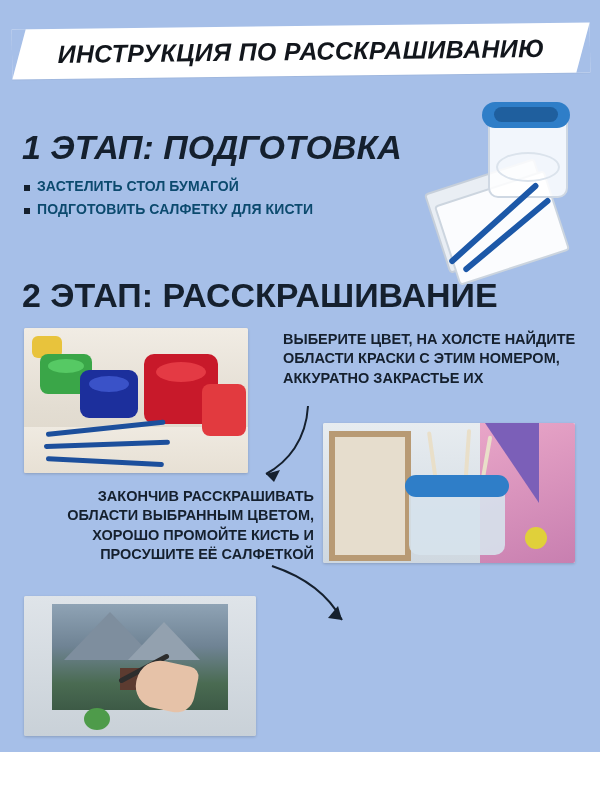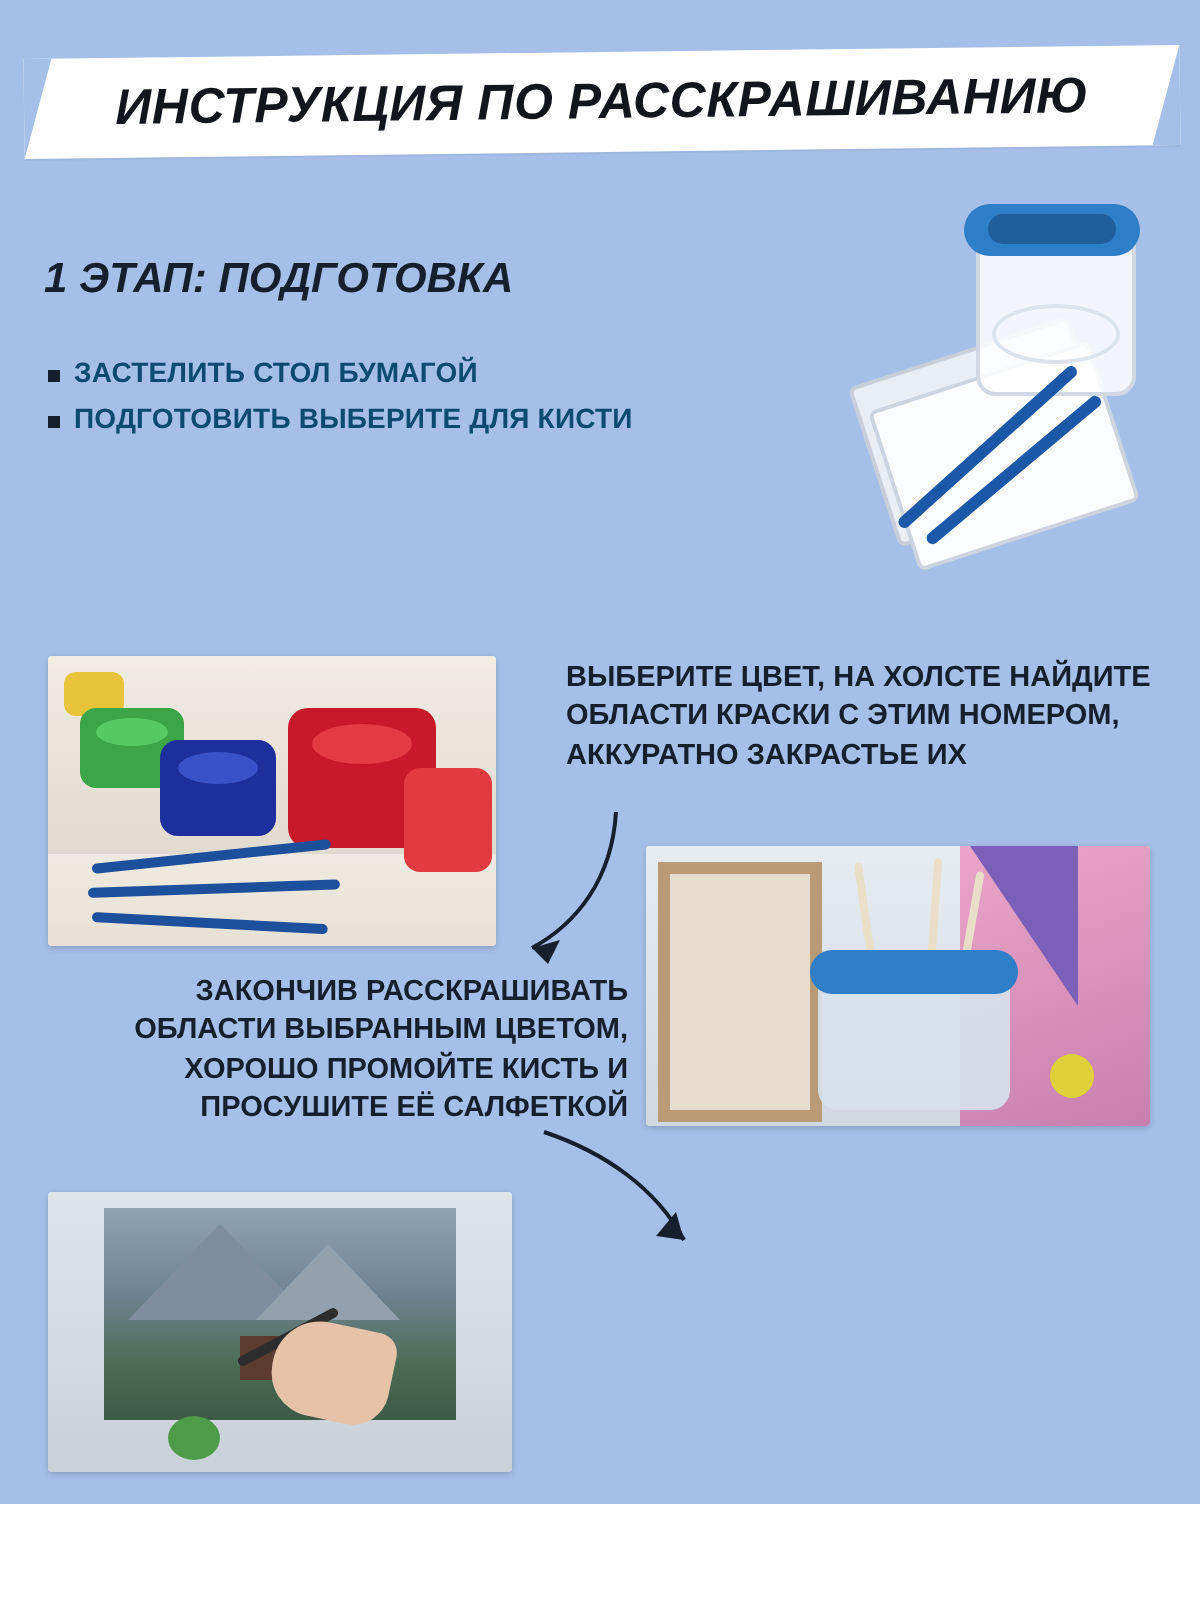--- a/index.html
+++ b/index.html
@@ -60,21 +60,21 @@
     font-weight: bold;
     font-style: italic;
     color: #12161c;
     letter-spacing: 0.3px;
     white-space: nowrap;
   }
 
   
   .section-head {
     position: absolute;
-    font-size: 21px;
+    font-size: 34px;
     font-weight: bold;
     font-style: italic;
     color: #15202e;
     white-space: nowrap;
   }
   #stage1-head { left: 22px; top: 128px; }
   #stage2-head { left: 22px; top: 276px; font-style: normal; }
 
   
   .bullets {
@@ -237,35 +237,36 @@
 
   <div class="section-head" id="stage1-head">1 ЭТАП: ПОДГОТОВКА</div>
 
   <div class="bullets">
     <div class="bullet-row">
       <span class="bullet-sq"></span>
       <span class="bullet-txt">ЗАСТЕЛИТЬ СТОЛ БУМАГОЙ</span>
     </div>
     <div class="bullet-row">
       <span class="bullet-sq"></span>
-      <span class="bullet-txt">ПОДГОТОВИТЬ ВЫБЕРИТЕ ДЛЯ КИСТИ</span>
+      <span class="bullet-txt">ПОДГОТОВИТЬ САЛФЕТКУ ДЛЯ КИСТИ</span>
     </div>
   </div>
 
   <div class="topill">
     <div class="pal"></div>
     <div class="pal2"></div>
     <div class="jar"></div>
     <div class="jar-ring"></div>
     <div class="jar-lid"></div>
     <div class="jar-lid-in"></div>
     <div class="ibrush ib1"></div>
     <div class="ibrush ib2"></div>
   </div>
 
+  <div class="section-head" id="stage2-head">2 ЭТАП: РАССКРАШИВАНИЕ</div>
 
   <div class="photo" id="photo-1">
     <div class="bg"></div>
     <div class="canvasline"></div>
     <div class="pot yellow"></div>
     <div class="pot green"></div>
     <div class="pot red"></div>
     <div class="pot blue"></div>
     <div class="pot red2"></div>
     <div class="brush b1"></div>

